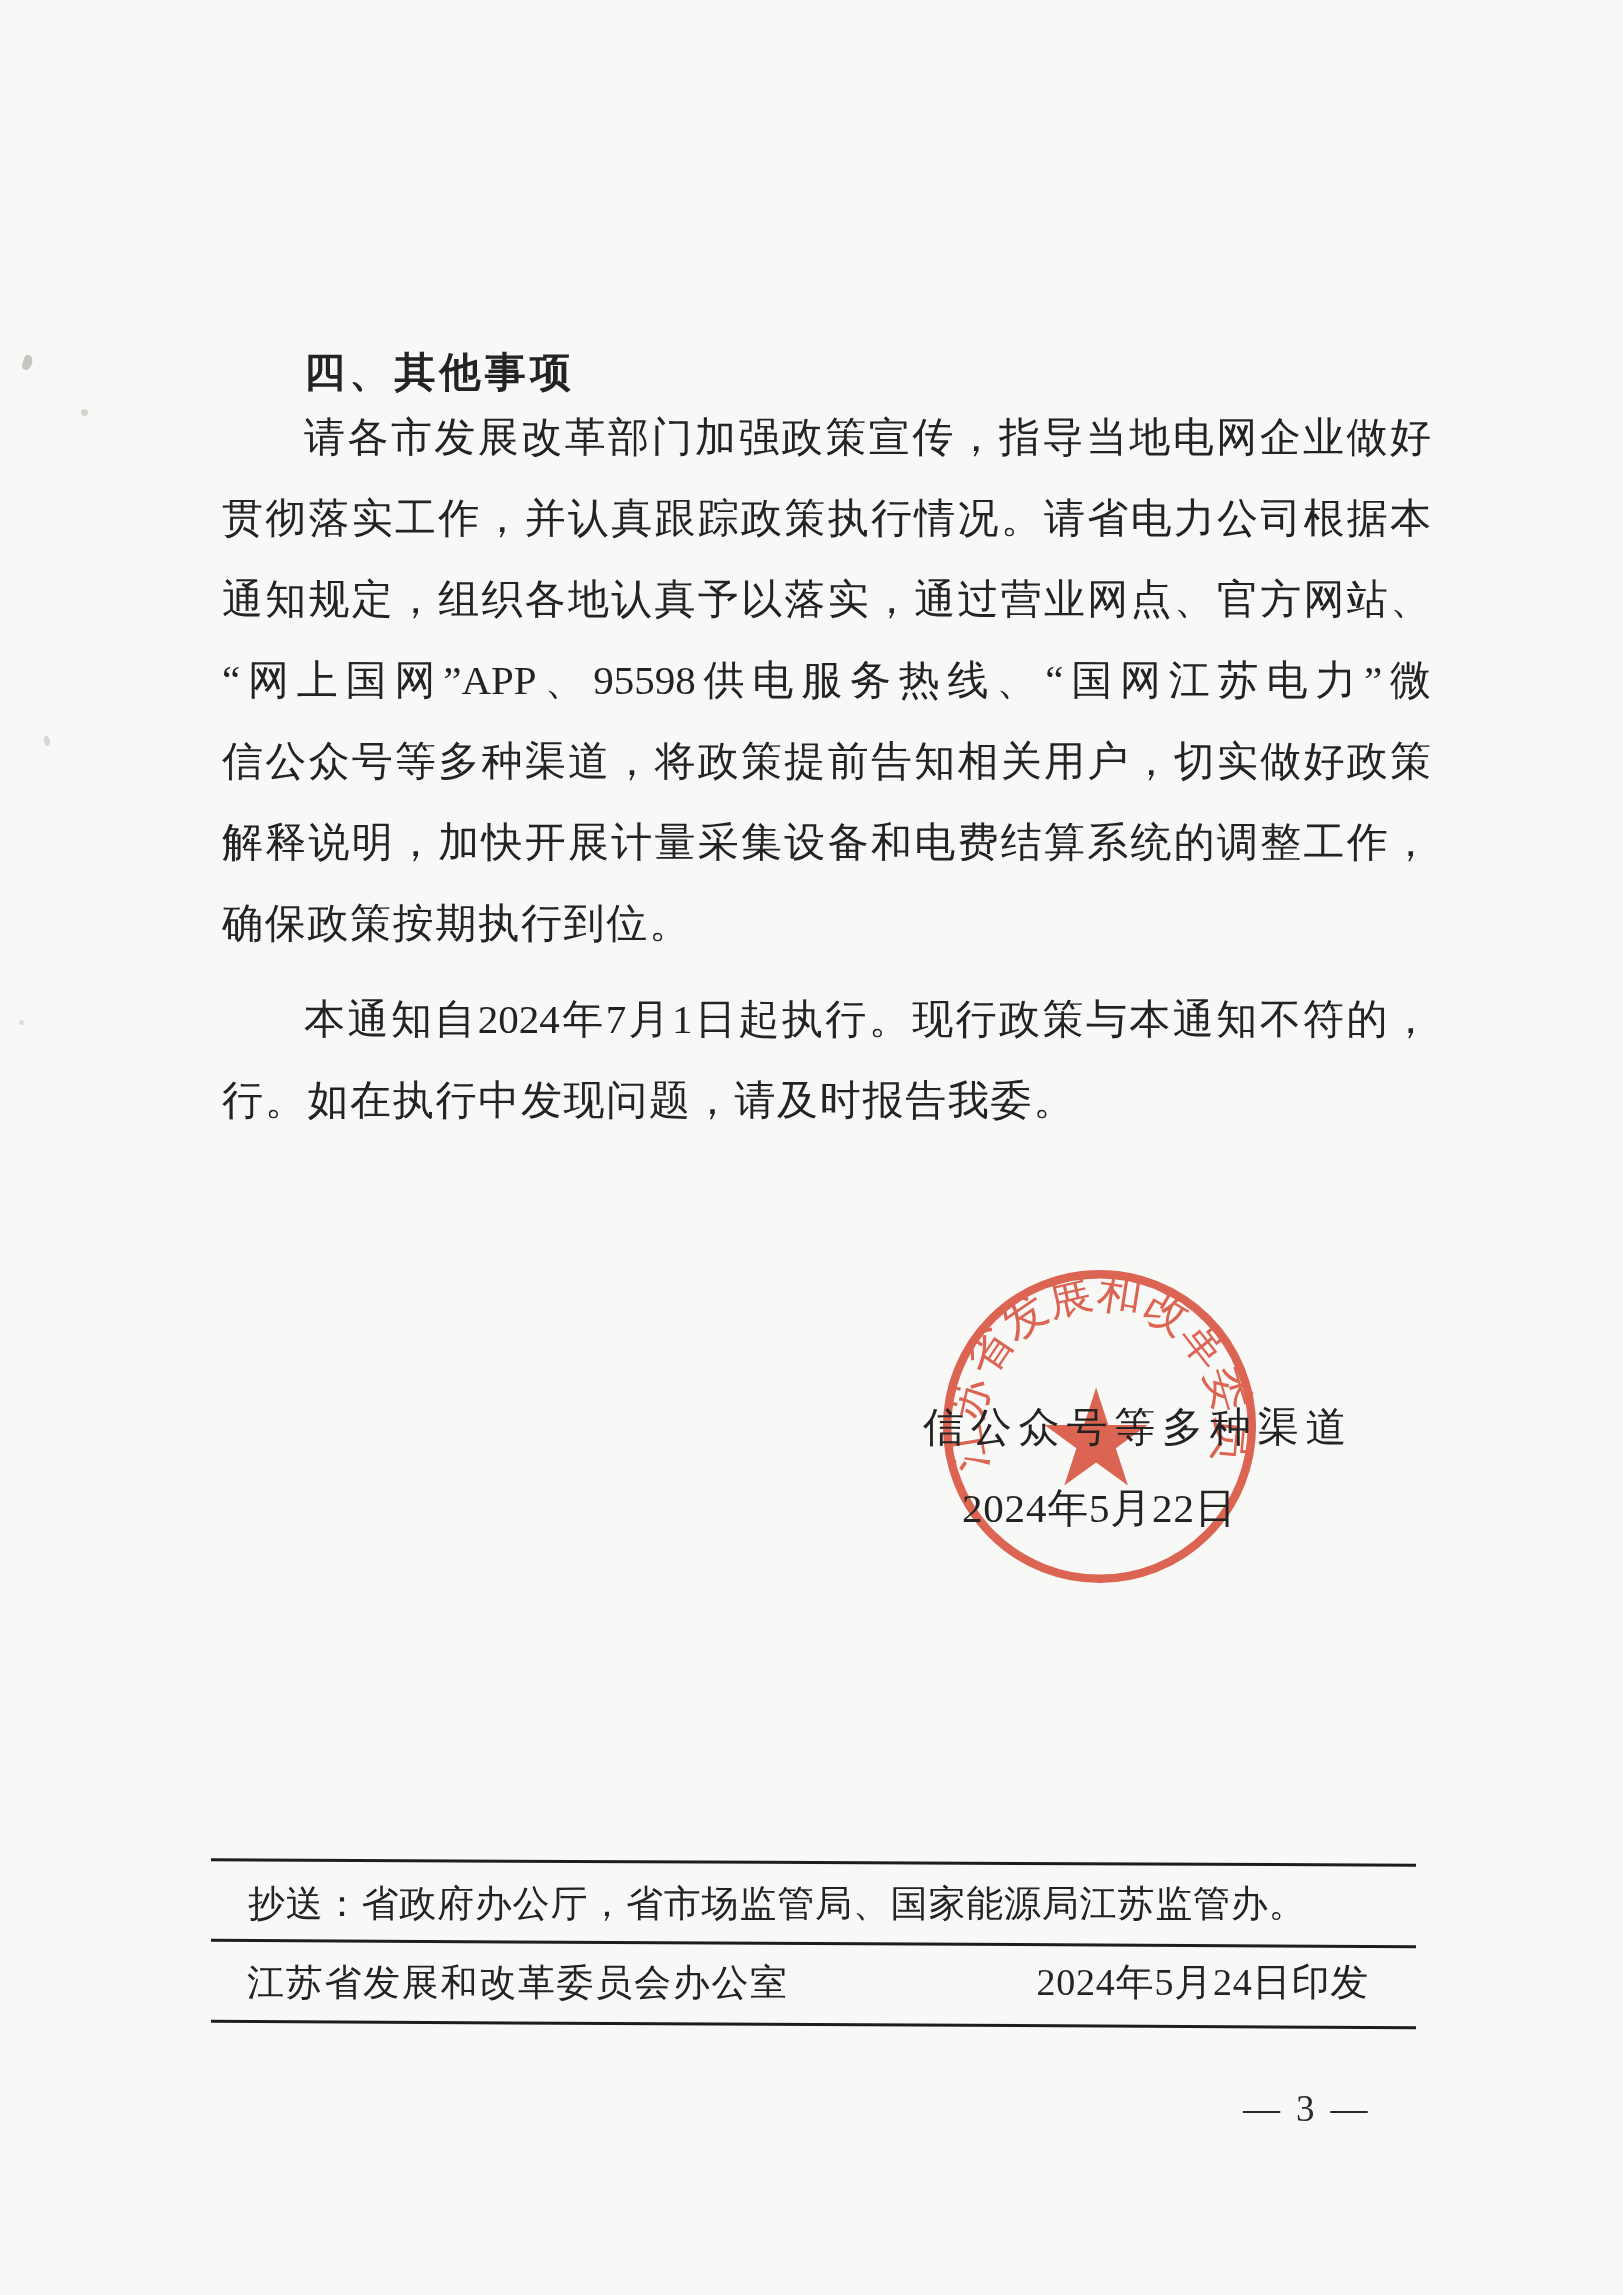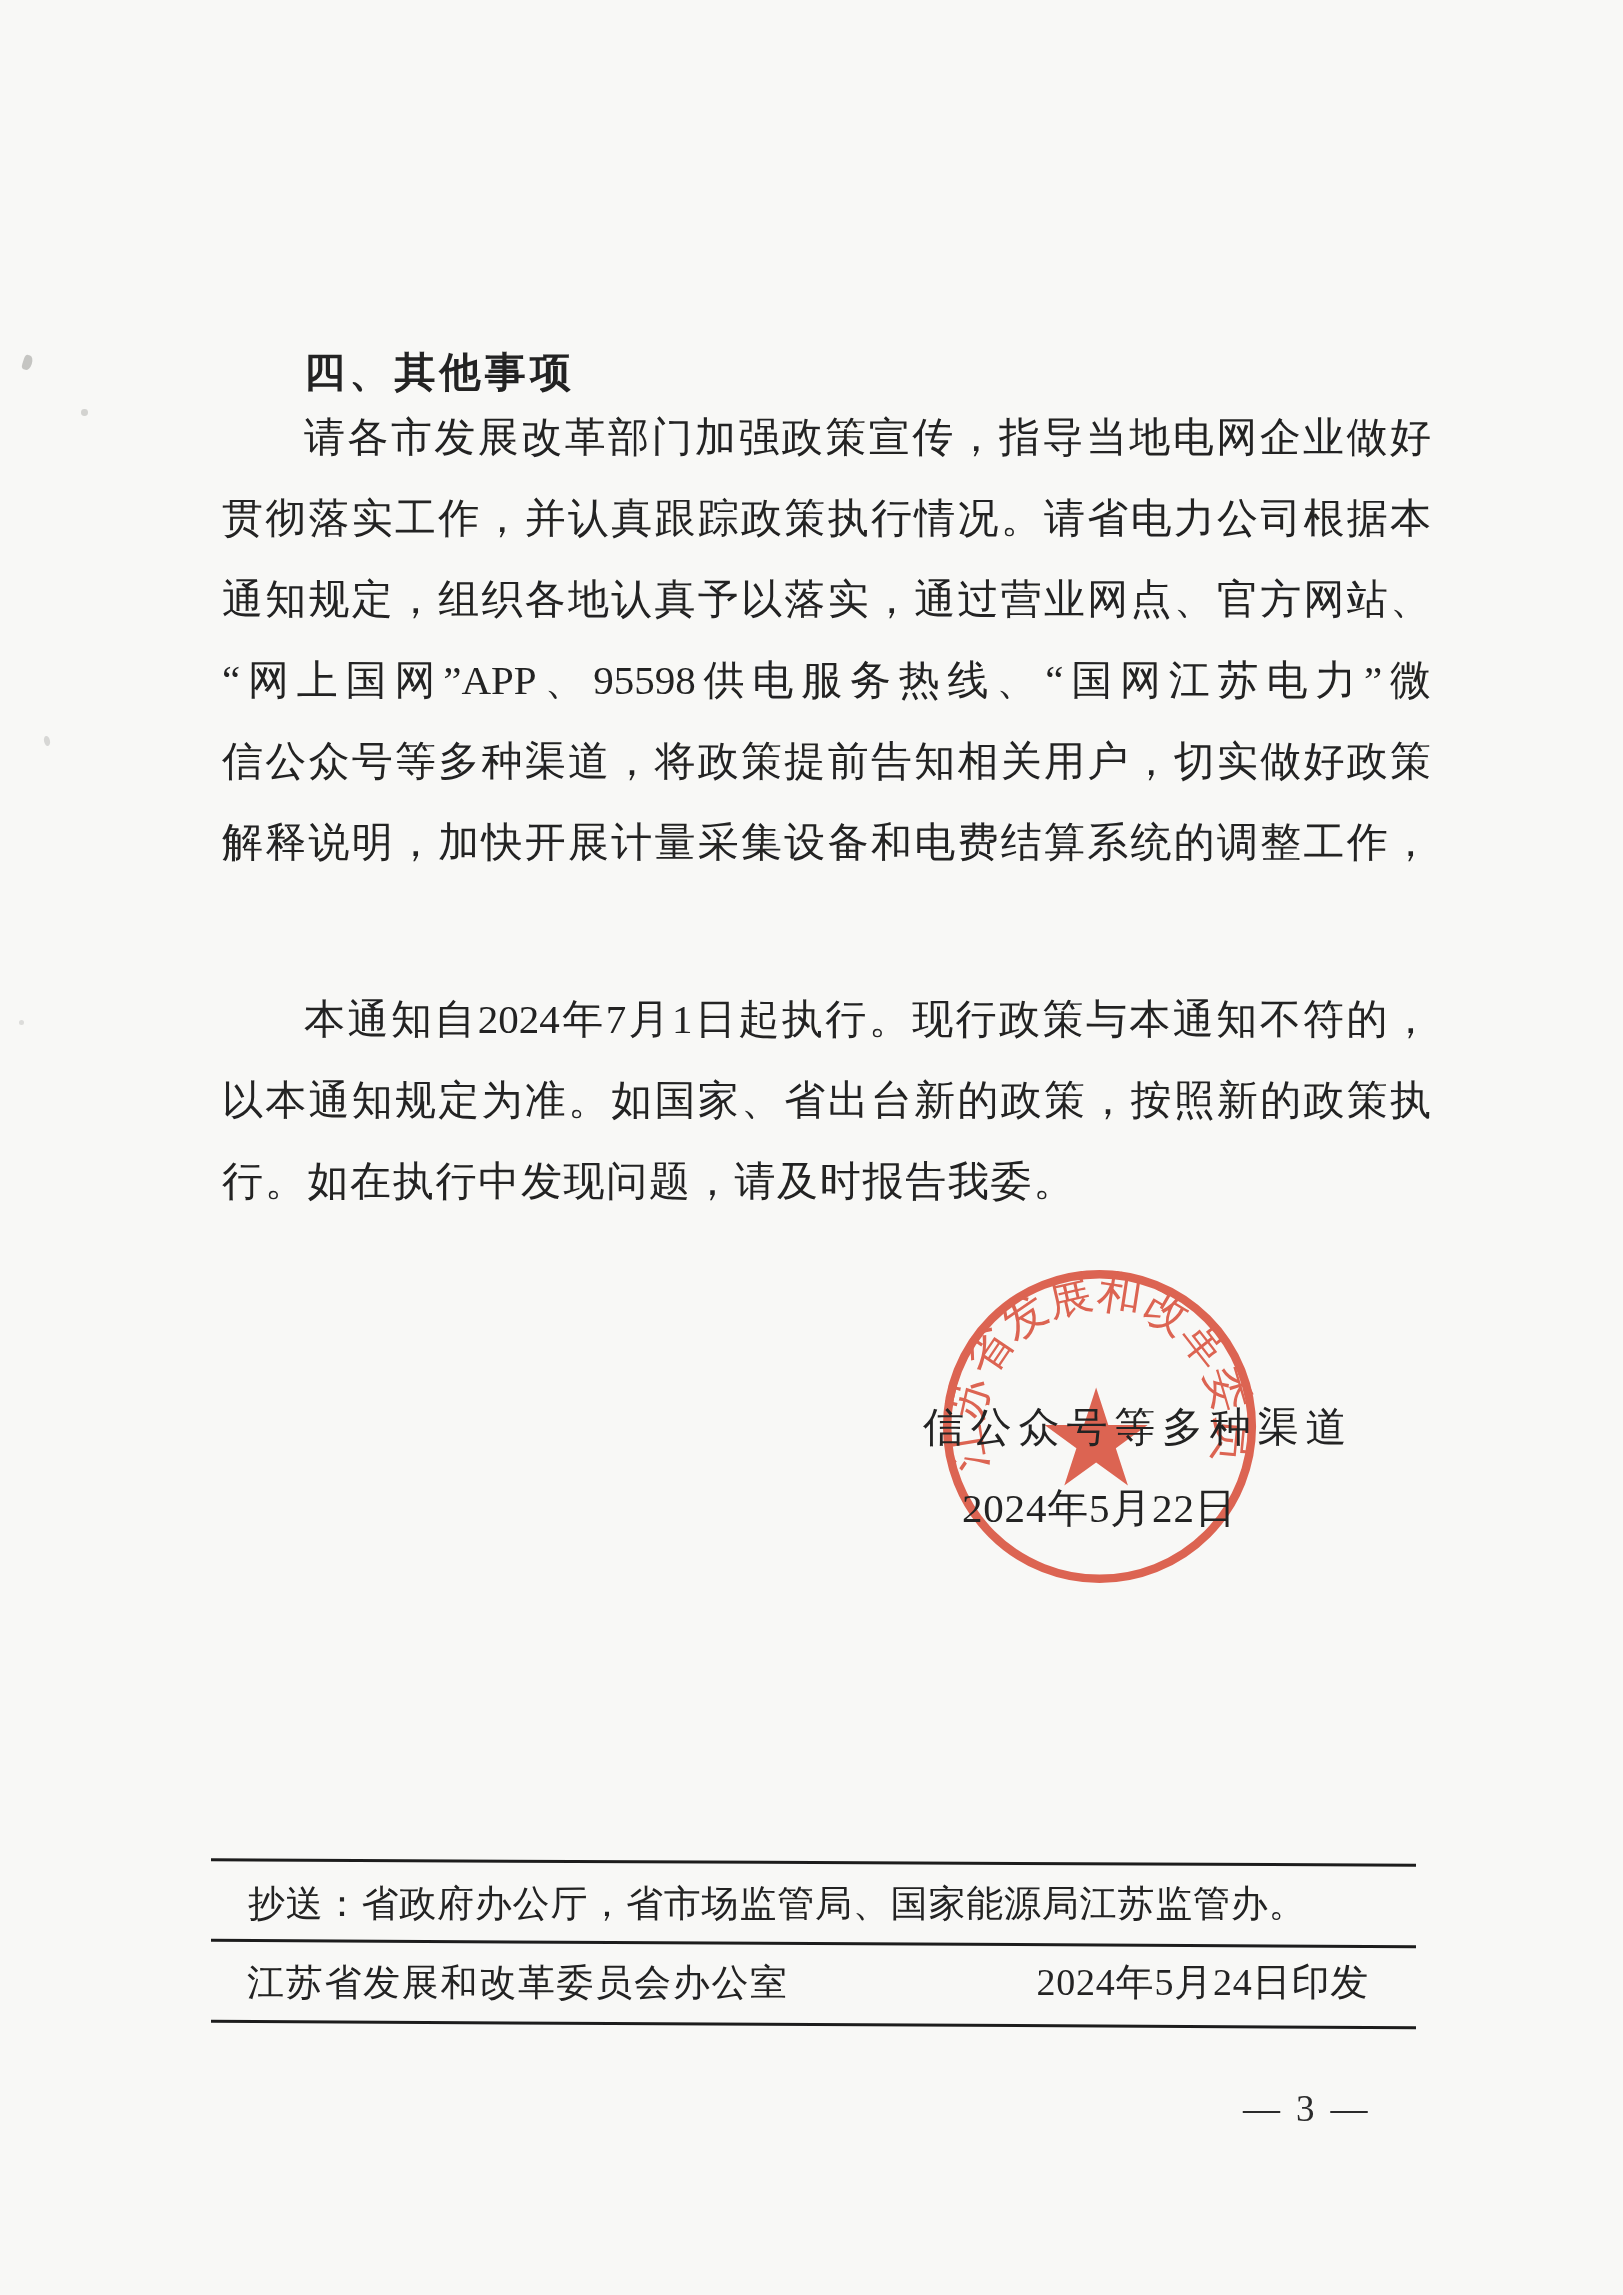--- a/index.html
+++ b/index.html
@@ -88,25 +88,25 @@
 
   <div class="abs heading">四、其他事项</div>
 
   <div class="abs para para-1">
       <div class="line indent">请各市发展改革部门加强政策宣传，指导当地电网企业做好</div>
       <div class="line">贯彻落实工作，并认真跟踪政策执行情况。请省电力公司根据本</div>
       <div class="line">通知规定，组织各地认真予以落实，通过营业网点、官方网站、</div>
       <div class="line">“网上国网”APP、95598供电服务热线、“国网江苏电力”微</div>
       <div class="line">信公众号等多种渠道，将政策提前告知相关用户，切实做好政策</div>
       <div class="line">解释说明，加快开展计量采集设备和电费结算系统的调整工作，</div>
+      <div class="line last">确保政策按期执行到位。</div>
     </div>
 
   <div class="abs para para-2">
       <div class="line indent">本通知自2024年7月1日起执行。现行政策与本通知不符的，</div>
-      <div class="line">以本通知规定为准。如国家、省出台新的政策，按照新的政策执</div>
       <div class="line last">行。如在执行中发现问题，请及时报告我委。</div>
     </div>
 
   <svg class="abs seal" width="347" height="347" viewBox="0 0 410 410">
     <circle cx="205" cy="205" r="180" fill="none" stroke-width="10" stroke="#d9503c"></circle>
     <path transform="translate(201,223)" d="M0,-64 L14.4,-19.8 L60.9,-19.8 L23.3,7.6 L37.6,51.8 L0,24.5 L-37.6,51.8 L-23.3,7.6 L-60.9,-19.8 L-14.4,-19.8 Z" fill="#d9503c"></path>
     <path id="sealArc" fill="none" d="M 73.4 252.9 A 140 140 0 1 1 336.6 252.9"></path>
     <text font-size="54" font-family="Liberation Serif, DejaVu Serif, serif" fill="#d9503c">
       <textPath href="#sealArc" startOffset="0" textLength="580" lengthAdjust="spacingAndGlyphs">江苏省发展和改革委员会</textPath>
     </text>

